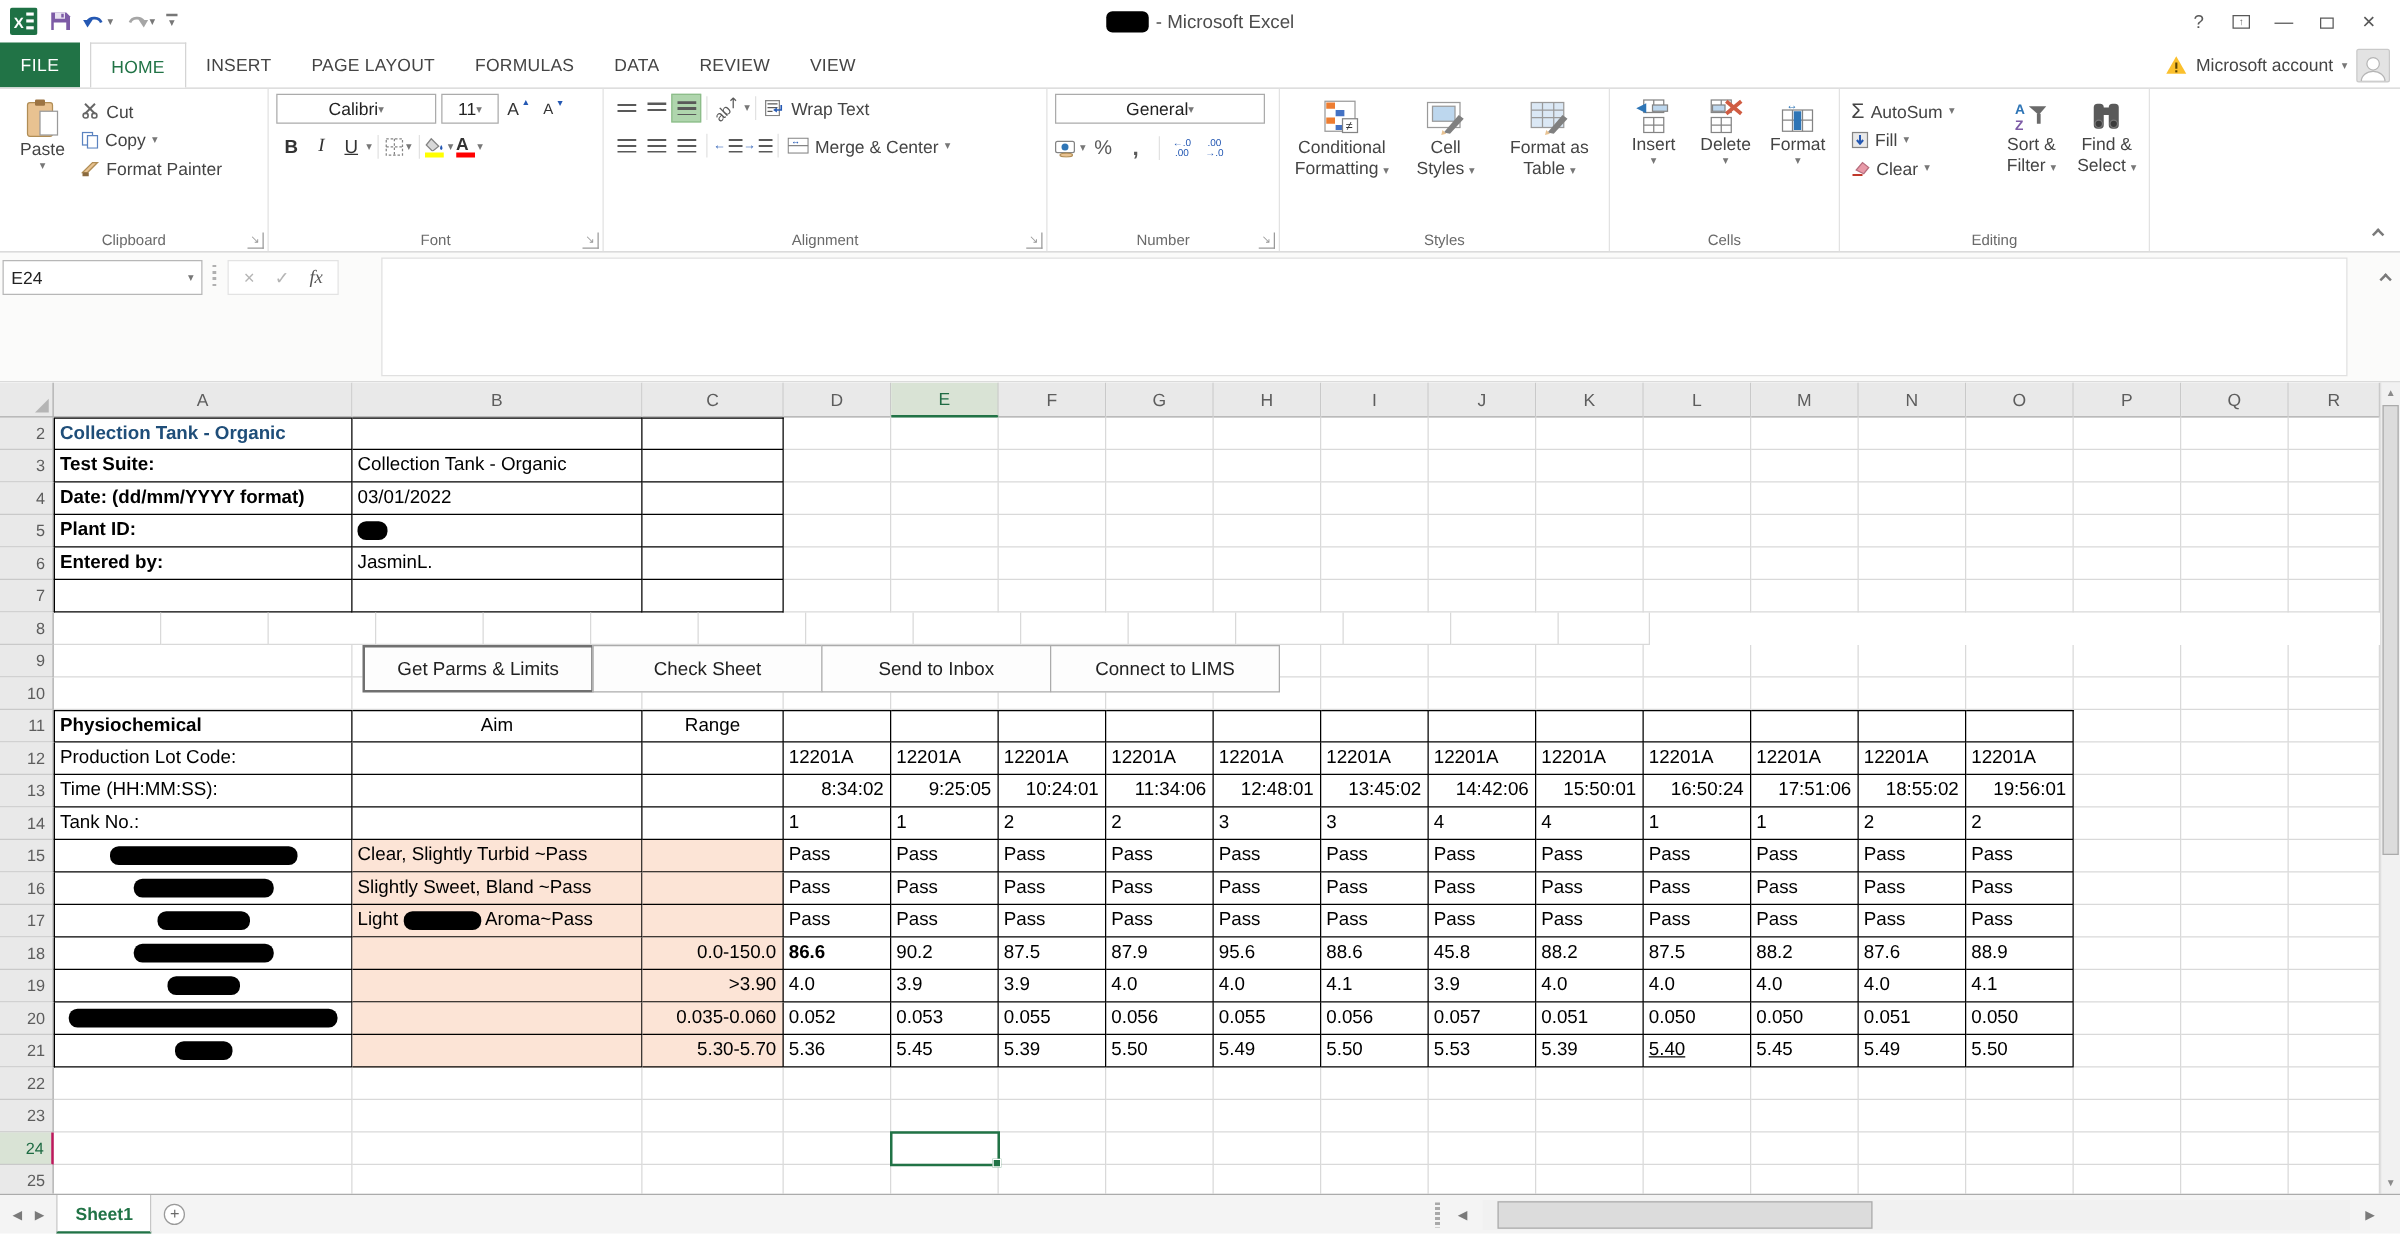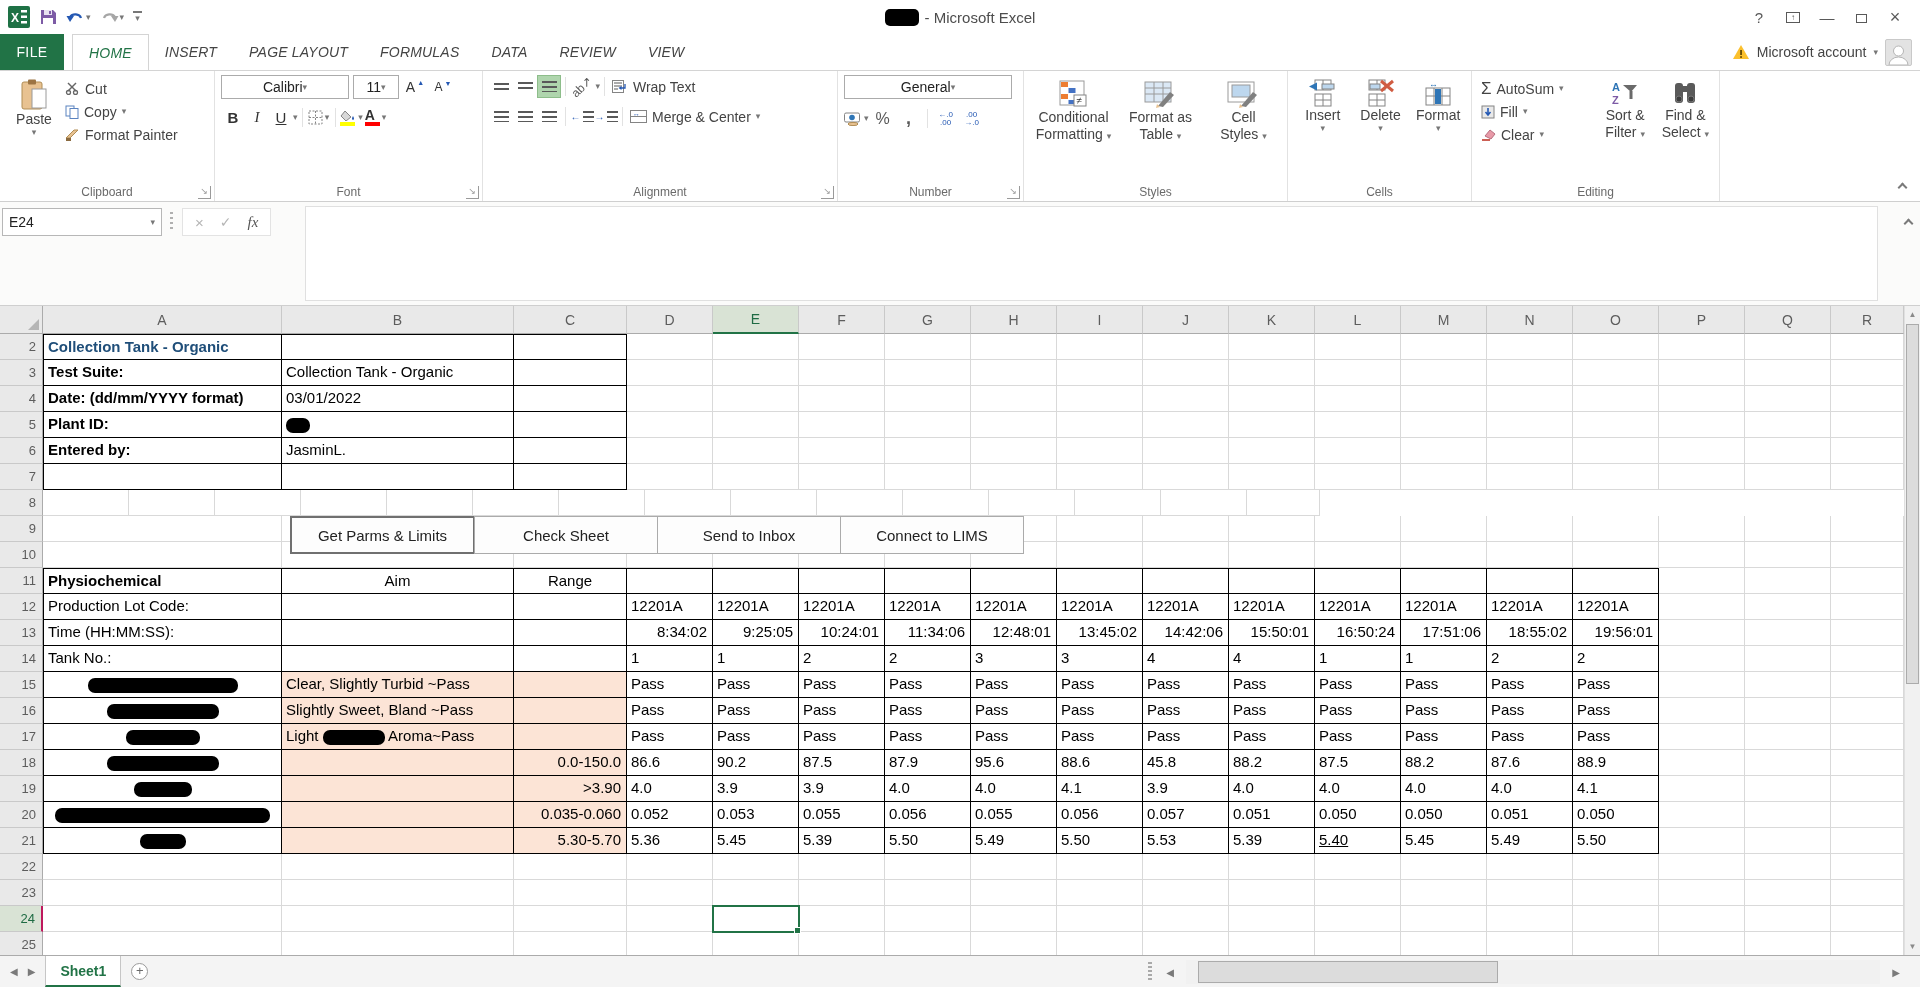--- a/index.html
+++ b/index.html
@@ -16,21 +16,21 @@
   .title-center { position:absolute; left:0; right:0; top:0; height:34px; display:flex; align-items:center; justify-content:center; gap:6px; font-size:15px; color:#4d4d4d; pointer-events:none; }
   .winctl { position:absolute; right:0; top:0; height:34px; display:flex; align-items:center; gap:4px; padding-right:10px; }
   .wbtn { width:30px; height:26px; display:flex; align-items:center; justify-content:center; color:#595959; font-size:15px; }
   .restore-ic { width:11px; height:9px; border:1px solid #595959; position:relative; background:#fff; margin-top:3px; }
   .restore-ic:before { content:""; position:absolute; left:2px; top:-4px; width:11px; height:9px; border:1px solid #595959; background:#fff; z-index:-1; }
   .ribopt-ic { width:14px; height:11px; border:1px solid #595959; display:flex; align-items:center; justify-content:center; font-size:8px; color:#595959; }
 
   
   .tabrow { position:absolute; left:0; top:34px; width:1920px; height:36px; background:#fff; display:flex; align-items:stretch; }
   .filetab { width:64px; background:#217346; color:#fff; font-size:14px; display:flex; align-items:center; justify-content:center; letter-spacing:.4px; }
-  .rtabs { display:flex; margin-left:8px;font-style:italic; }
+  .rtabs { display:flex; margin-left:8px; }
   .rtab { padding:0 16px; display:flex; align-items:center; font-size:14px; color:#444; letter-spacing:.2px; }
   .rtab.active { color:#217346; background:#fff; border:1px solid #d4d4d4; border-bottom:none; position:relative; z-index:3; }
   .acct { position:absolute; right:8px; top:34px; height:36px; display:flex; align-items:center; gap:7px; font-size:14px; color:#444; }
   .avatar { width:27px; height:27px; background:#e3e3e3; border:1px solid #c9c9c9; border-radius:2px; display:flex; align-items:flex-end; justify-content:center; overflow:hidden; }
 
   
   .ribbon { position:absolute; left:0; top:70px; width:1920px; height:132px; background:#fff; border-top:1px solid #d4d4d4; border-bottom:1px solid #cfcfcf; display:flex; z-index:2; }
   .rgroup { position:relative; border-right:1px solid #e2e2e2; height:100%; padding:4px 4px 18px 6px; }
   .rfoot { position:absolute; left:0; right:0; bottom:1px; height:17px; display:flex; align-items:center; justify-content:center; font-size:12px; color:#6a6a6a; }
   .launcher { position:absolute; right:3px; bottom:2px; width:13px; height:13px; border-right:1px solid #9a9a9a; border-bottom:1px solid #9a9a9a; color:#9a9a9a; font-size:9px; line-height:10px; text-align:center; }
@@ -384,42 +384,42 @@
             <rect x="3" y="3" width="7" height="5" fill="#ed7d31"></rect>
             <rect x="10.5" y="9" width="7" height="5" fill="#4472c4"></rect>
             <rect x="3" y="15" width="7" height="5" fill="#ed7d31"></rect>
             <rect x="10.5" y="21" width="7" height="4" fill="#4472c4"></rect>
             <rect x="16" y="16" width="12" height="11" fill="#fff" stroke="#848484"></rect>
             <text x="18.5" y="25" font-size="10" fill="#333">≠</text>
           </svg>
         <span>Conditional</span>
         <span><span>Formatting</span> <span class="caret">▾</span></span>
       </div>
+      <div class="bigbtn" style="width:80px">
+        <svg width="32" height="30" viewBox="0 0 32 30">
+            <rect x="1" y="3" width="26" height="20" fill="#fff" stroke="#9a9a9a"></rect>
+            <rect x="5" y="6" width="18" height="12" fill="#bdd7ee" stroke="#9a9a9a"></rect>
+            <path d="M14 27 L26 13 L30 16 L19 28 z" fill="#808080"></path>
+            <path d="M12 29 L16 28 L13 25 z" fill="#e8c291"></path>
+          </svg>
+        <span>Cell</span>
+        <span><span>Styles</span> <span class="caret">▾</span></span>
+      </div>
       <div class="bigbtn" style="width:88px">
         <svg width="32" height="30" viewBox="0 0 32 30">
             <rect x="1" y="3" width="26" height="20" fill="#dbe8f5" stroke="#9a9a9a"></rect>
             <line x1="1" y1="9" x2="27" y2="9" stroke="#9a9a9a"></line>
             <line x1="1" y1="15" x2="27" y2="15" stroke="#9a9a9a"></line>
             <line x1="10" y1="3" x2="10" y2="23" stroke="#9a9a9a"></line>
             <line x1="19" y1="3" x2="19" y2="23" stroke="#9a9a9a"></line>
             <path d="M14 27 L26 13 L30 16 L19 28 z" fill="#808080"></path>
             <path d="M12 29 L16 28 L13 25 z" fill="#e8c291"></path>
           </svg>
         <span>Format as</span>
         <span><span>Table</span> <span class="caret">▾</span></span>
-      </div>
-      <div class="bigbtn" style="width:80px">
-        <svg width="32" height="30" viewBox="0 0 32 30">
-            <rect x="1" y="3" width="26" height="20" fill="#fff" stroke="#9a9a9a"></rect>
-            <rect x="5" y="6" width="18" height="12" fill="#bdd7ee" stroke="#9a9a9a"></rect>
-            <path d="M14 27 L26 13 L30 16 L19 28 z" fill="#808080"></path>
-            <path d="M12 29 L16 28 L13 25 z" fill="#e8c291"></path>
-          </svg>
-        <span>Cell</span>
-        <span><span>Styles</span> <span class="caret">▾</span></span>
       </div>
       <div class="rfoot">
           <span>Styles</span>
         </div>
     </div>
 
     <div class="rgroup" style="width:184px;display:flex;">
       <div class="bigbtn" style="width:60px">
         <svg width="30" height="28" viewBox="0 0 30 28">
             <rect x="7" y="1" width="16" height="10" fill="#fff" stroke="#848484"></rect>
@@ -887,21 +887,21 @@
           <div class="c k" style="width: 86px;">Pass</div>
           <div class="c" style="width: 86px;"></div>
           <div class="c" style="width: 86px;"></div>
           <div class="c" style="width: 73px;"></div>
         </div>
         <div class="grow">
           <div class="rh">18</div>
           <div class="c k kl ac" style="width: 239px;"><span class="redact" style="width: 112px;"></span></div>
           <div class="c k tan" style="width: 232px;"></div>
           <div class="c k tan ar" style="width: 113px;">0.0-150.0</div>
-          <div class="c k" style="width: 86px;">86.6</div>
+          <div class="c k" style="width: 86px; font-weight: bold;">86.6</div>
           <div class="c k" style="width: 86px;">90.2</div>
           <div class="c k" style="width: 86px;">87.5</div>
           <div class="c k" style="width: 86px;">87.9</div>
           <div class="c k" style="width: 86px;">95.6</div>
           <div class="c k" style="width: 86px;">88.6</div>
           <div class="c k" style="width: 86px;">45.8</div>
           <div class="c k" style="width: 86px;">88.2</div>
           <div class="c k" style="width: 86px;">87.5</div>
           <div class="c k" style="width: 86px;">88.2</div>
           <div class="c k" style="width: 86px;">87.6</div>

